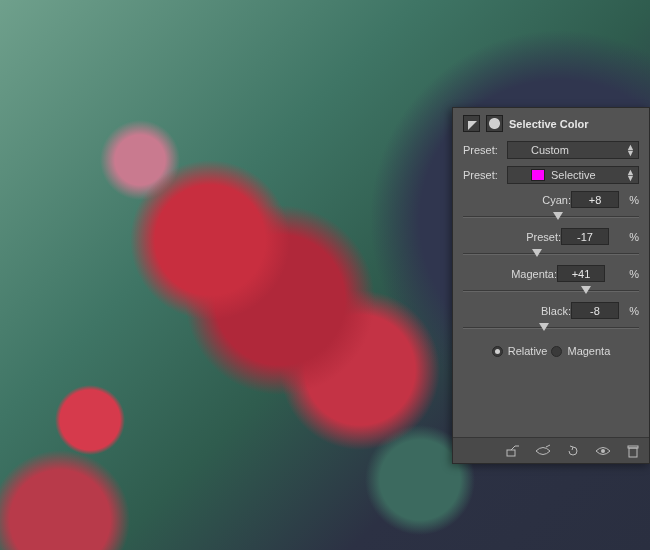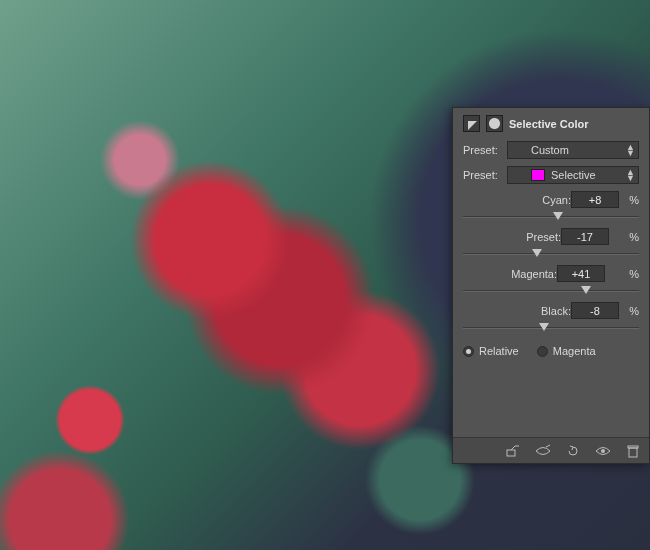--- a/index.html
+++ b/index.html
@@ -42,21 +42,21 @@
   .select { flex:1; height:18px; background:#414141; border:1px solid #2a2a2a; display:flex; align-items:center; padding:0 23px; position:relative; }
   .select .swatch { width:14px; height:12px; margin-right:6px; border:1px solid #222; }
   .select .arr { position:absolute; right:3px; top:2px; font-size:9px; line-height:6px; color:#c8c8c8;}
   .slider-row { margin: 0 0 4px 0; }
   .slider-head { display:flex; align-items:center; justify-content:flex-end; }
   .numbox { width:48px; height:17px; background:#3a3a3a; border:1px solid #282828; color:#e5e5e5; text-align:center; font-size:11px; }
   .pct { width:14px; text-align:right; }
   .track { position:relative; height:14px; margin-top:2px; }
   .track .bar { position:absolute; top:6px; left:0; right:0; height:2px; background:#3a3a3a; border-bottom:1px solid #666; }
   .track .thumb { position:absolute; top:2px; width:0; height:0; border-left:5px solid transparent; border-right:5px solid transparent; border-top:8px solid #c8c8c8; transform:translateX(-5px);}
-  .radios { display:flex; gap:18px; margin: 10px 0 8px 0; }
+  .radios { display:flex; justify-content:center; gap:4px; margin: 10px 0 8px 0; }
   .radio { display:flex; align-items:center; gap:5px; }
   .rdot { width:11px; height:11px; border-radius:50%; border:1px solid #2a2a2a; background:#3a3a3a; display:flex; align-items:center; justify-content:center; }
   .rdot.sel::after { content:""; width:5px; height:5px; border-radius:50%; background:#cfcfcf; }
   .footer { position:absolute; bottom:0; left:0; right:0; height:26px; background:#494949; border-top:1px solid #363636; display:flex; align-items:center; justify-content:flex-end; padding:0 8px; gap:14px; }
   .ficon { width:16px; height:14px; opacity:.85; color:#cfcfcf; display:flex; align-items:center; justify-content:center; }
   .ficon svg { width:16px; height:14px; }
 </style>
 </head>
 <body>
 

